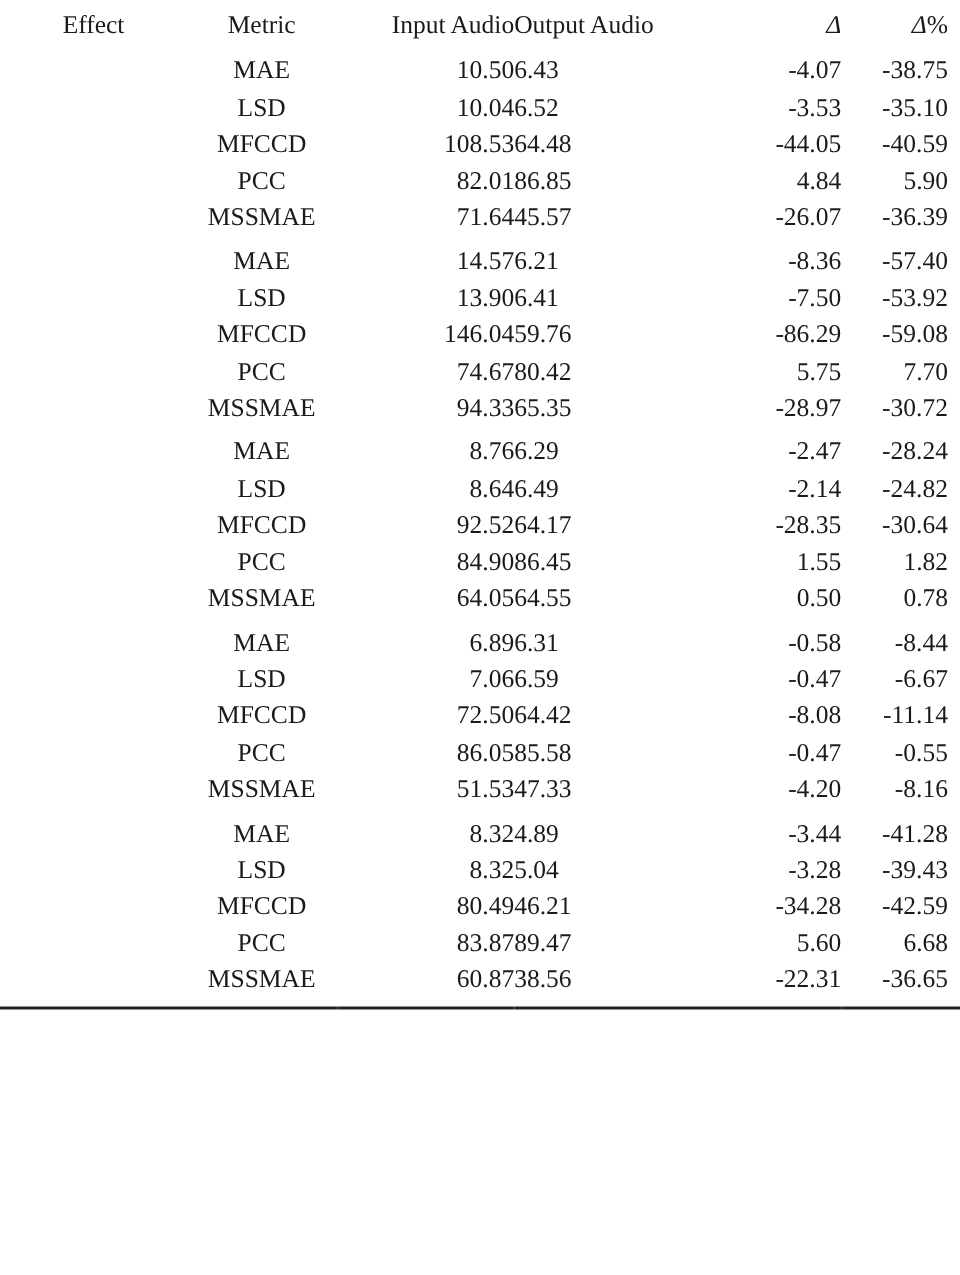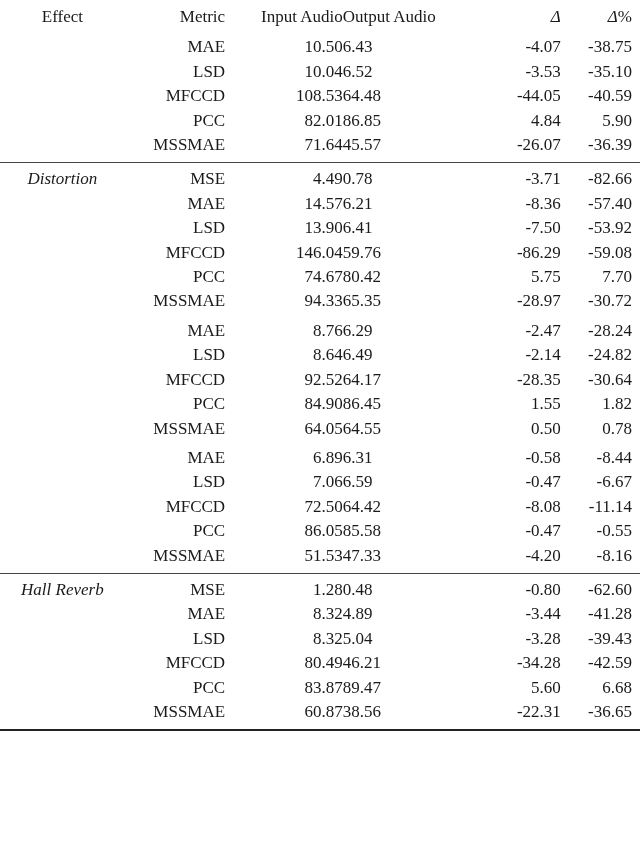--- a/index.html
+++ b/index.html
@@ -16,21 +16,21 @@
     line-height: 24.4px;
     font-family: "Liberation Serif", "DejaVu Serif", serif;
   }
   .rule-top { border-top: 2.5px solid #222; }
   .rule-mid { border-top: 1.5px solid #444; }
   .rule-bottom { border-bottom: 2.5px solid #222; }
   td, th { padding: 0; font-weight: normal; white-space: nowrap; }
   th.group-head { text-align: center; padding-top: 6px; padding-bottom: 4px; }
   .cmid { border-bottom: 1px solid #555; }
   .col-effect { width: 121px; padding-left: 1px; text-align: center; }
-  .col-metric { width: 100px; text-align: right; margin-top: 31px; }
+  .col-metric { width: 100px; text-align: center; margin-top: 31px; }
   .col-input { width: 116px; text-align: right; }
   .col-output { width: 145px; text-align: left; }
   .col-delta { width: 70px; text-align: right; }
   .col-deltapct { width: 70px; text-align: right; padding-right: 8px; }
   .head-row th { padding-top: 5px; padding-bottom: 6px; }
   .effect-name { font-style: italic; }
   .math { font-style: italic; }
   tr.first-in-group td { padding-top: 4px; }
   tr.last-in-group td { padding-bottom: 5px; }
 </style>
@@ -83,28 +83,20 @@
           <td class="col-deltapct">5.90</td>
         </tr>
         <tr class="last-in-group">
           <td class="col-effect effect-name"></td>
           <td class="col-metric">MSSMAE</td>
           <td class="col-input">71.64</td>
           <td class="col-output">45.57</td>
           <td class="col-delta">-26.07</td>
           <td class="col-deltapct">-36.39</td>
         </tr>
-        <tr class="first-in-group rule-mid">
-          <td class="col-effect effect-name">Distortion</td>
-          <td class="col-metric">MSE</td>
-          <td class="col-input">4.49</td>
-          <td class="col-output">0.78</td>
-          <td class="col-delta">-3.71</td>
-          <td class="col-deltapct">-82.66</td>
-        </tr>
         <tr class="">
           <td class="col-effect effect-name"></td>
           <td class="col-metric">MAE</td>
           <td class="col-input">14.57</td>
           <td class="col-output">6.21</td>
           <td class="col-delta">-8.36</td>
           <td class="col-deltapct">-57.40</td>
         </tr>
         <tr class="">
           <td class="col-effect effect-name"></td>
@@ -210,28 +202,20 @@
           <td class="col-delta">-0.47</td>
           <td class="col-deltapct">-0.55</td>
         </tr>
         <tr class="last-in-group">
           <td class="col-effect effect-name"></td>
           <td class="col-metric">MSSMAE</td>
           <td class="col-input">51.53</td>
           <td class="col-output">47.33</td>
           <td class="col-delta">-4.20</td>
           <td class="col-deltapct">-8.16</td>
-        </tr>
-        <tr class="first-in-group rule-mid">
-          <td class="col-effect effect-name">Hall Reverb</td>
-          <td class="col-metric">MSE</td>
-          <td class="col-input">1.28</td>
-          <td class="col-output">0.48</td>
-          <td class="col-delta">-0.80</td>
-          <td class="col-deltapct">-62.60</td>
         </tr>
         <tr class="">
           <td class="col-effect effect-name"></td>
           <td class="col-metric">MAE</td>
           <td class="col-input">8.32</td>
           <td class="col-output">4.89</td>
           <td class="col-delta">-3.44</td>
           <td class="col-deltapct">-41.28</td>
         </tr>
         <tr class="">

